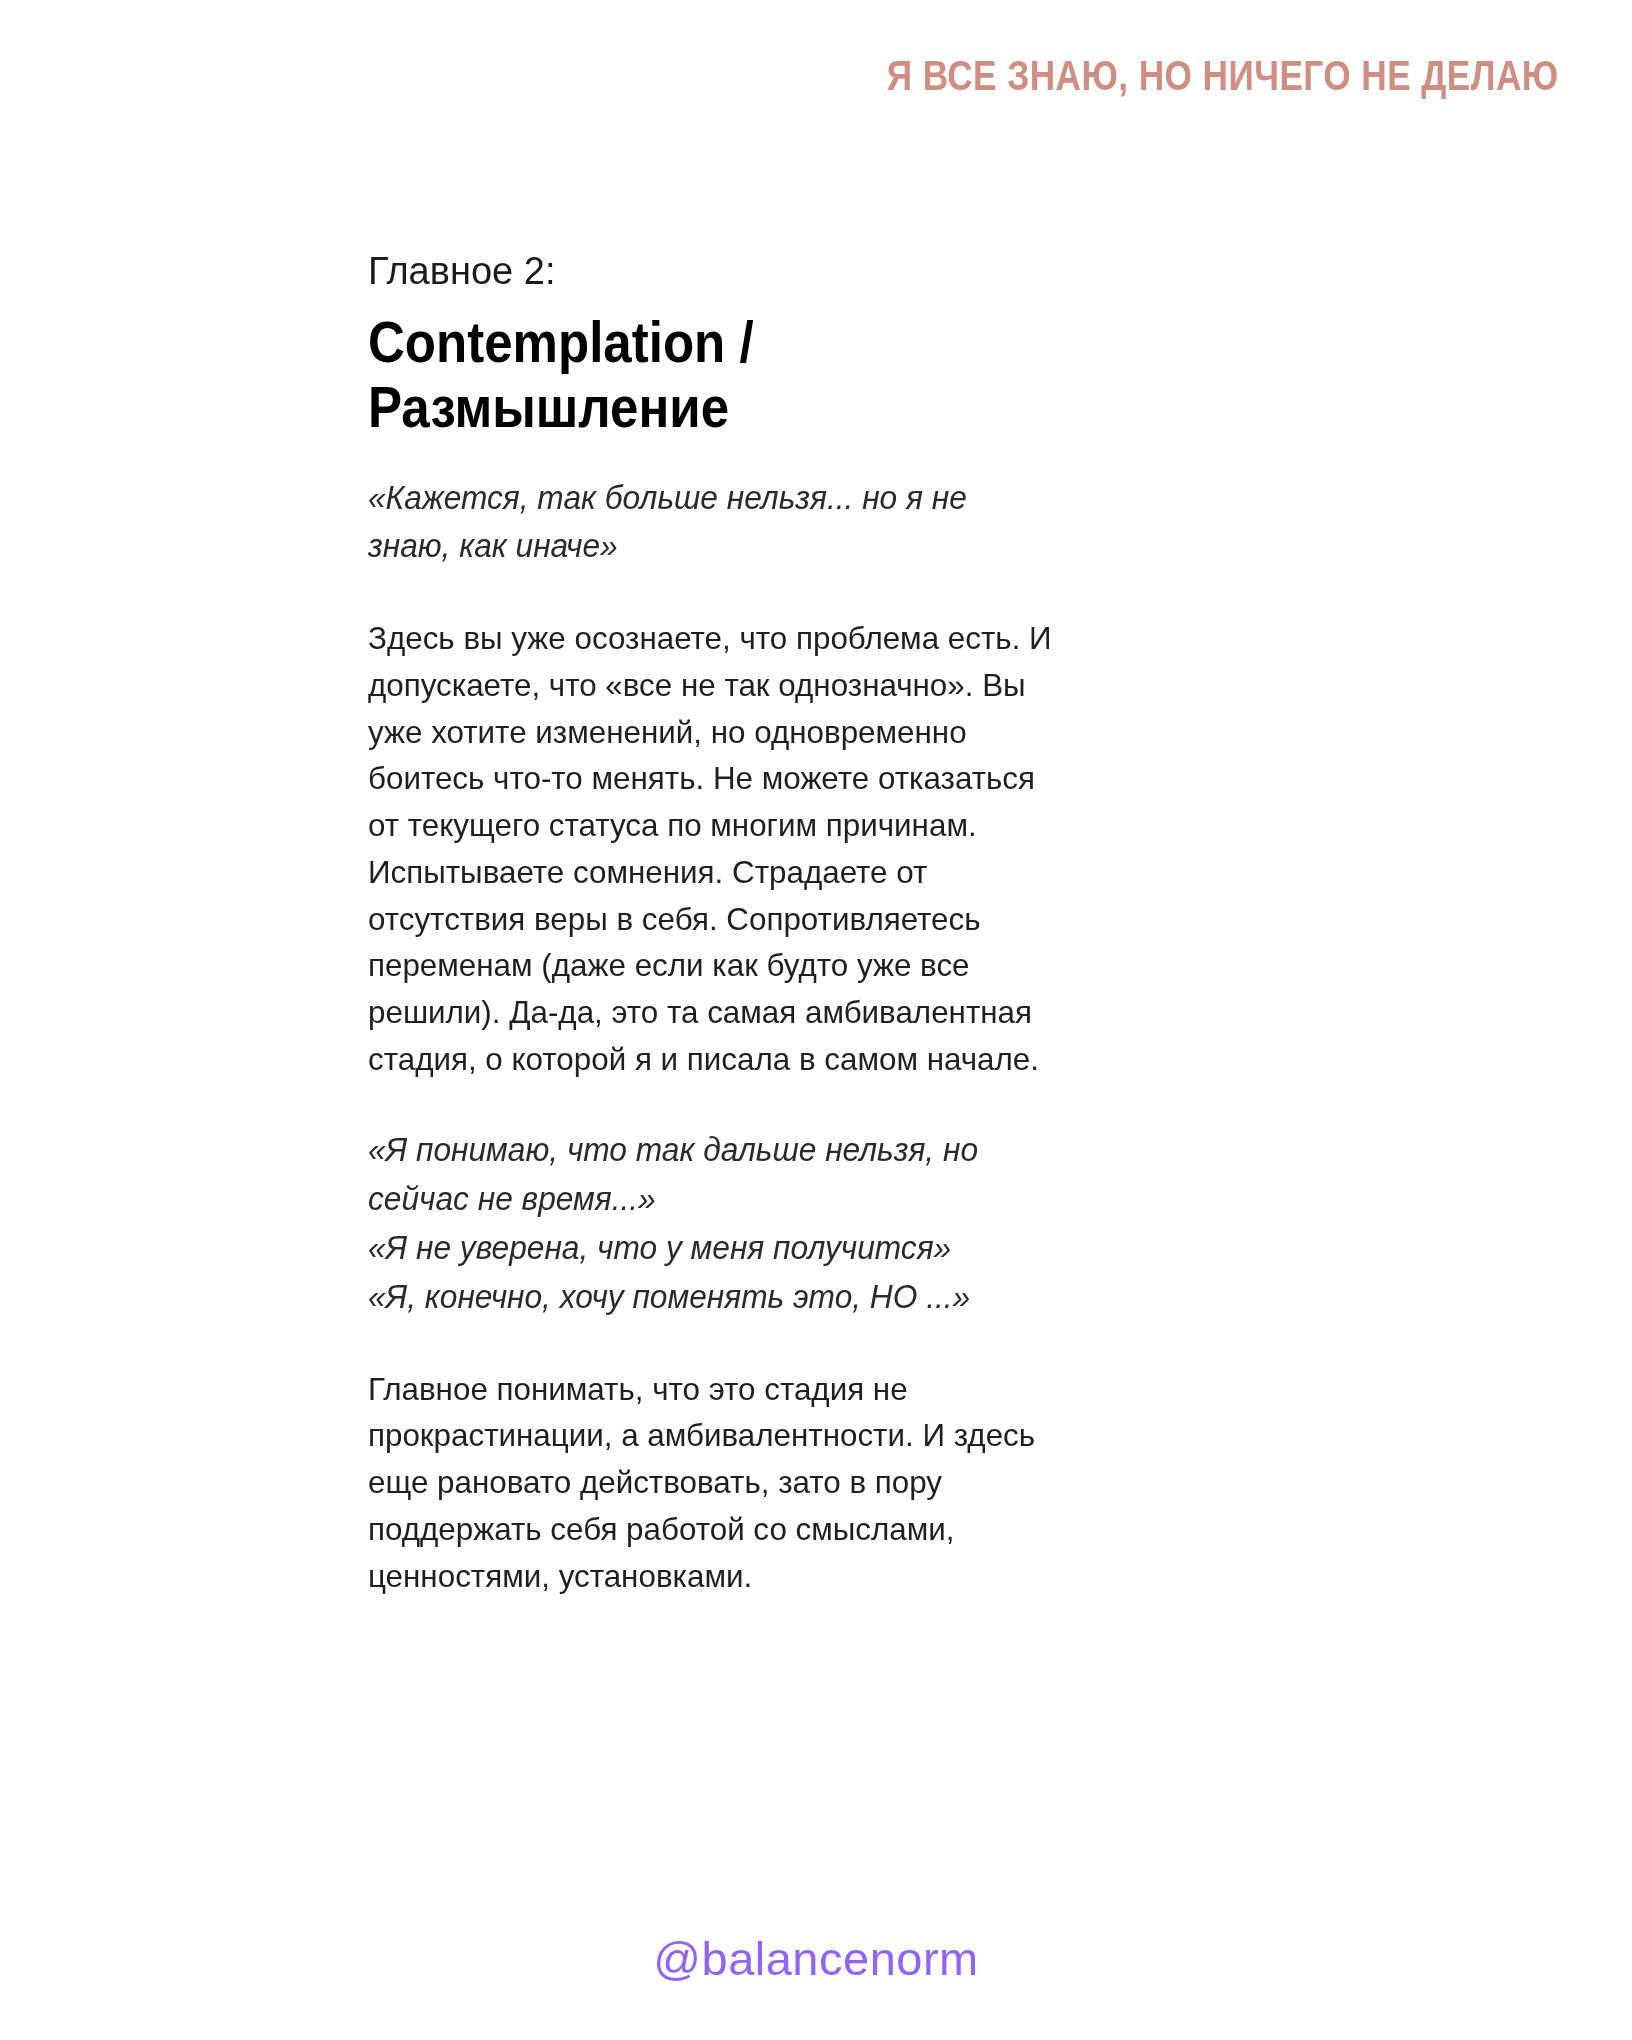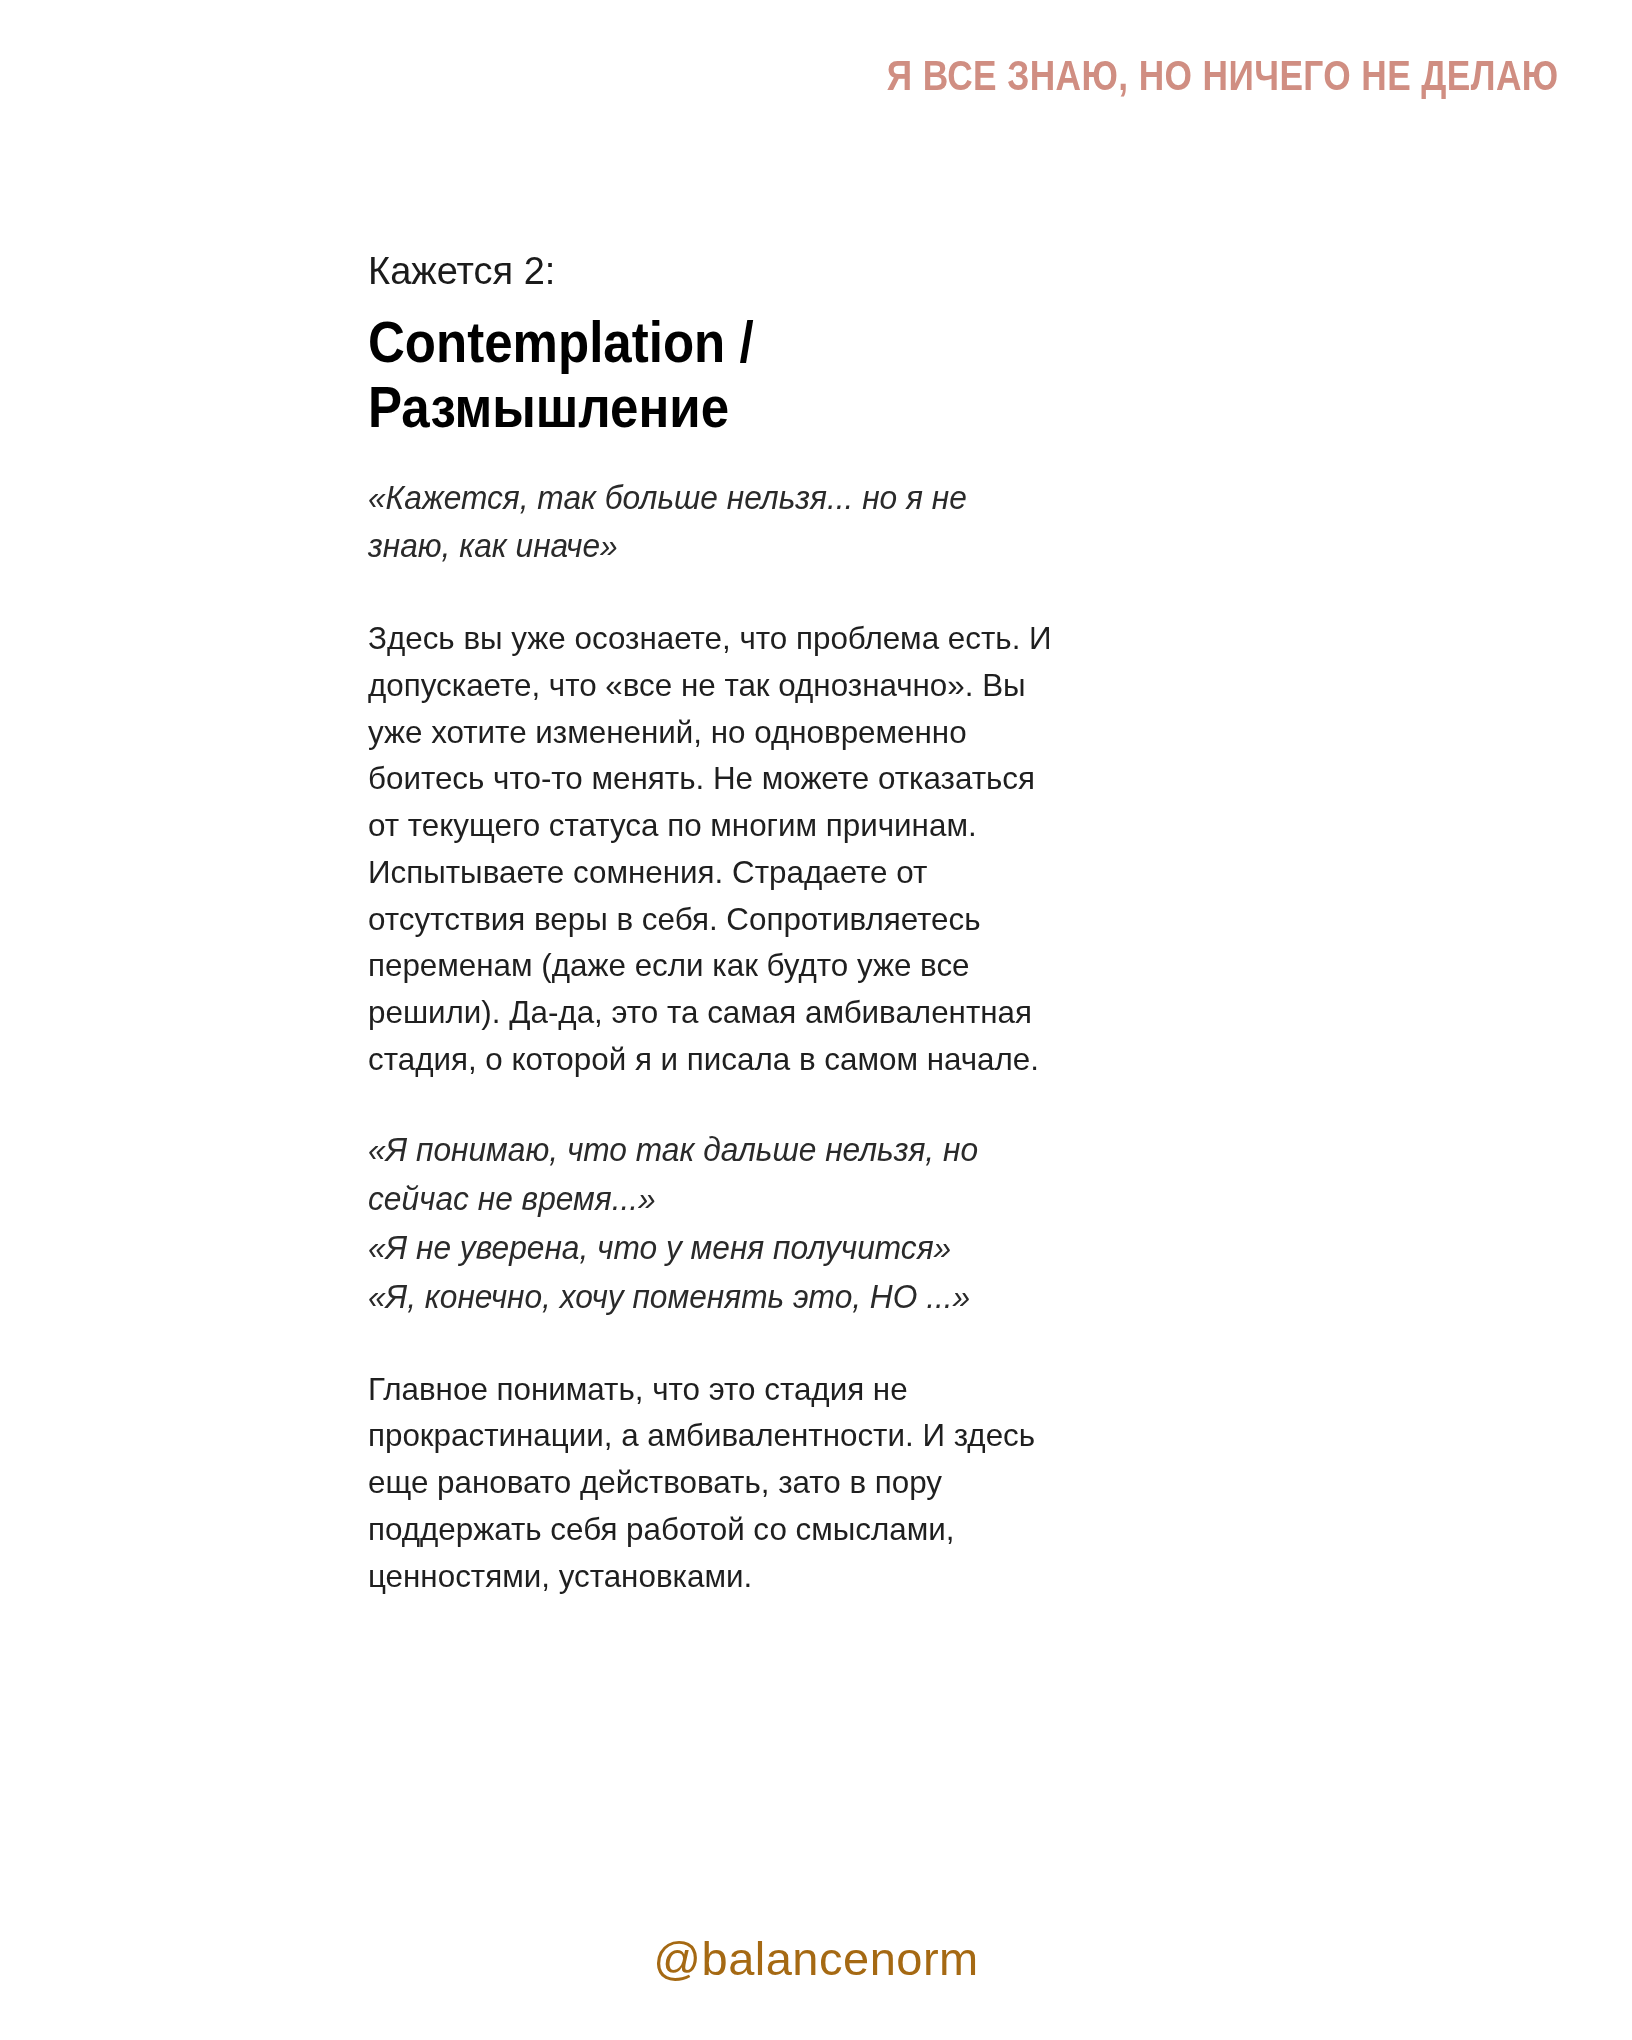--- a/index.html
+++ b/index.html
@@ -126,36 +126,36 @@
     left: 0;
     right: 0;
     bottom: 54px;
     text-align: center;
   }
   .handle {
     font-family: "Liberation Sans", sans-serif;
     font-weight: 400;
     font-size: 47px;
     letter-spacing: 0.5px;
-    color: #a16207;
+    color: #8b5cf6;
     opacity: 0.95;
   }
 </style>
 </head>
 <body>
 
 <div class="page">
 
   <div class="banner">
     <div class="banner-title">Я ВСЕ ЗНАЮ, НО НИЧЕГО НЕ ДЕЛАЮ</div>
   </div>
 
   <div class="content">
 
-    <p class="stage-label">Кажется 2:</p>
+    <p class="stage-label">Главное 2:</p>
 
     <h1 class="stage-title">Contemplation /
 Размышление</h1>
 
     <p class="quote">«Кажется, так больше нельзя... но я не знаю, как иначе»</p>
 
     <p class="para">Здесь вы уже осознаете, что проблема есть. И допускаете, что «все не так однозначно». Вы уже хотите изменений, но одновременно боитесь что-то менять. Не можете отказаться от текущего статуса по многим причинам. Испытываете сомнения. Страдаете от отсутствия веры в себя. Сопротивляетесь переменам (даже если как будто уже все решили). Да-да, это та самая амбивалентная стадия, о которой я и писала в самом начале.</p>
 
     <div class="quote-group">
       <p class="quote-line">«Я понимаю, что так дальше нельзя, но сейчас не время...»</p>

